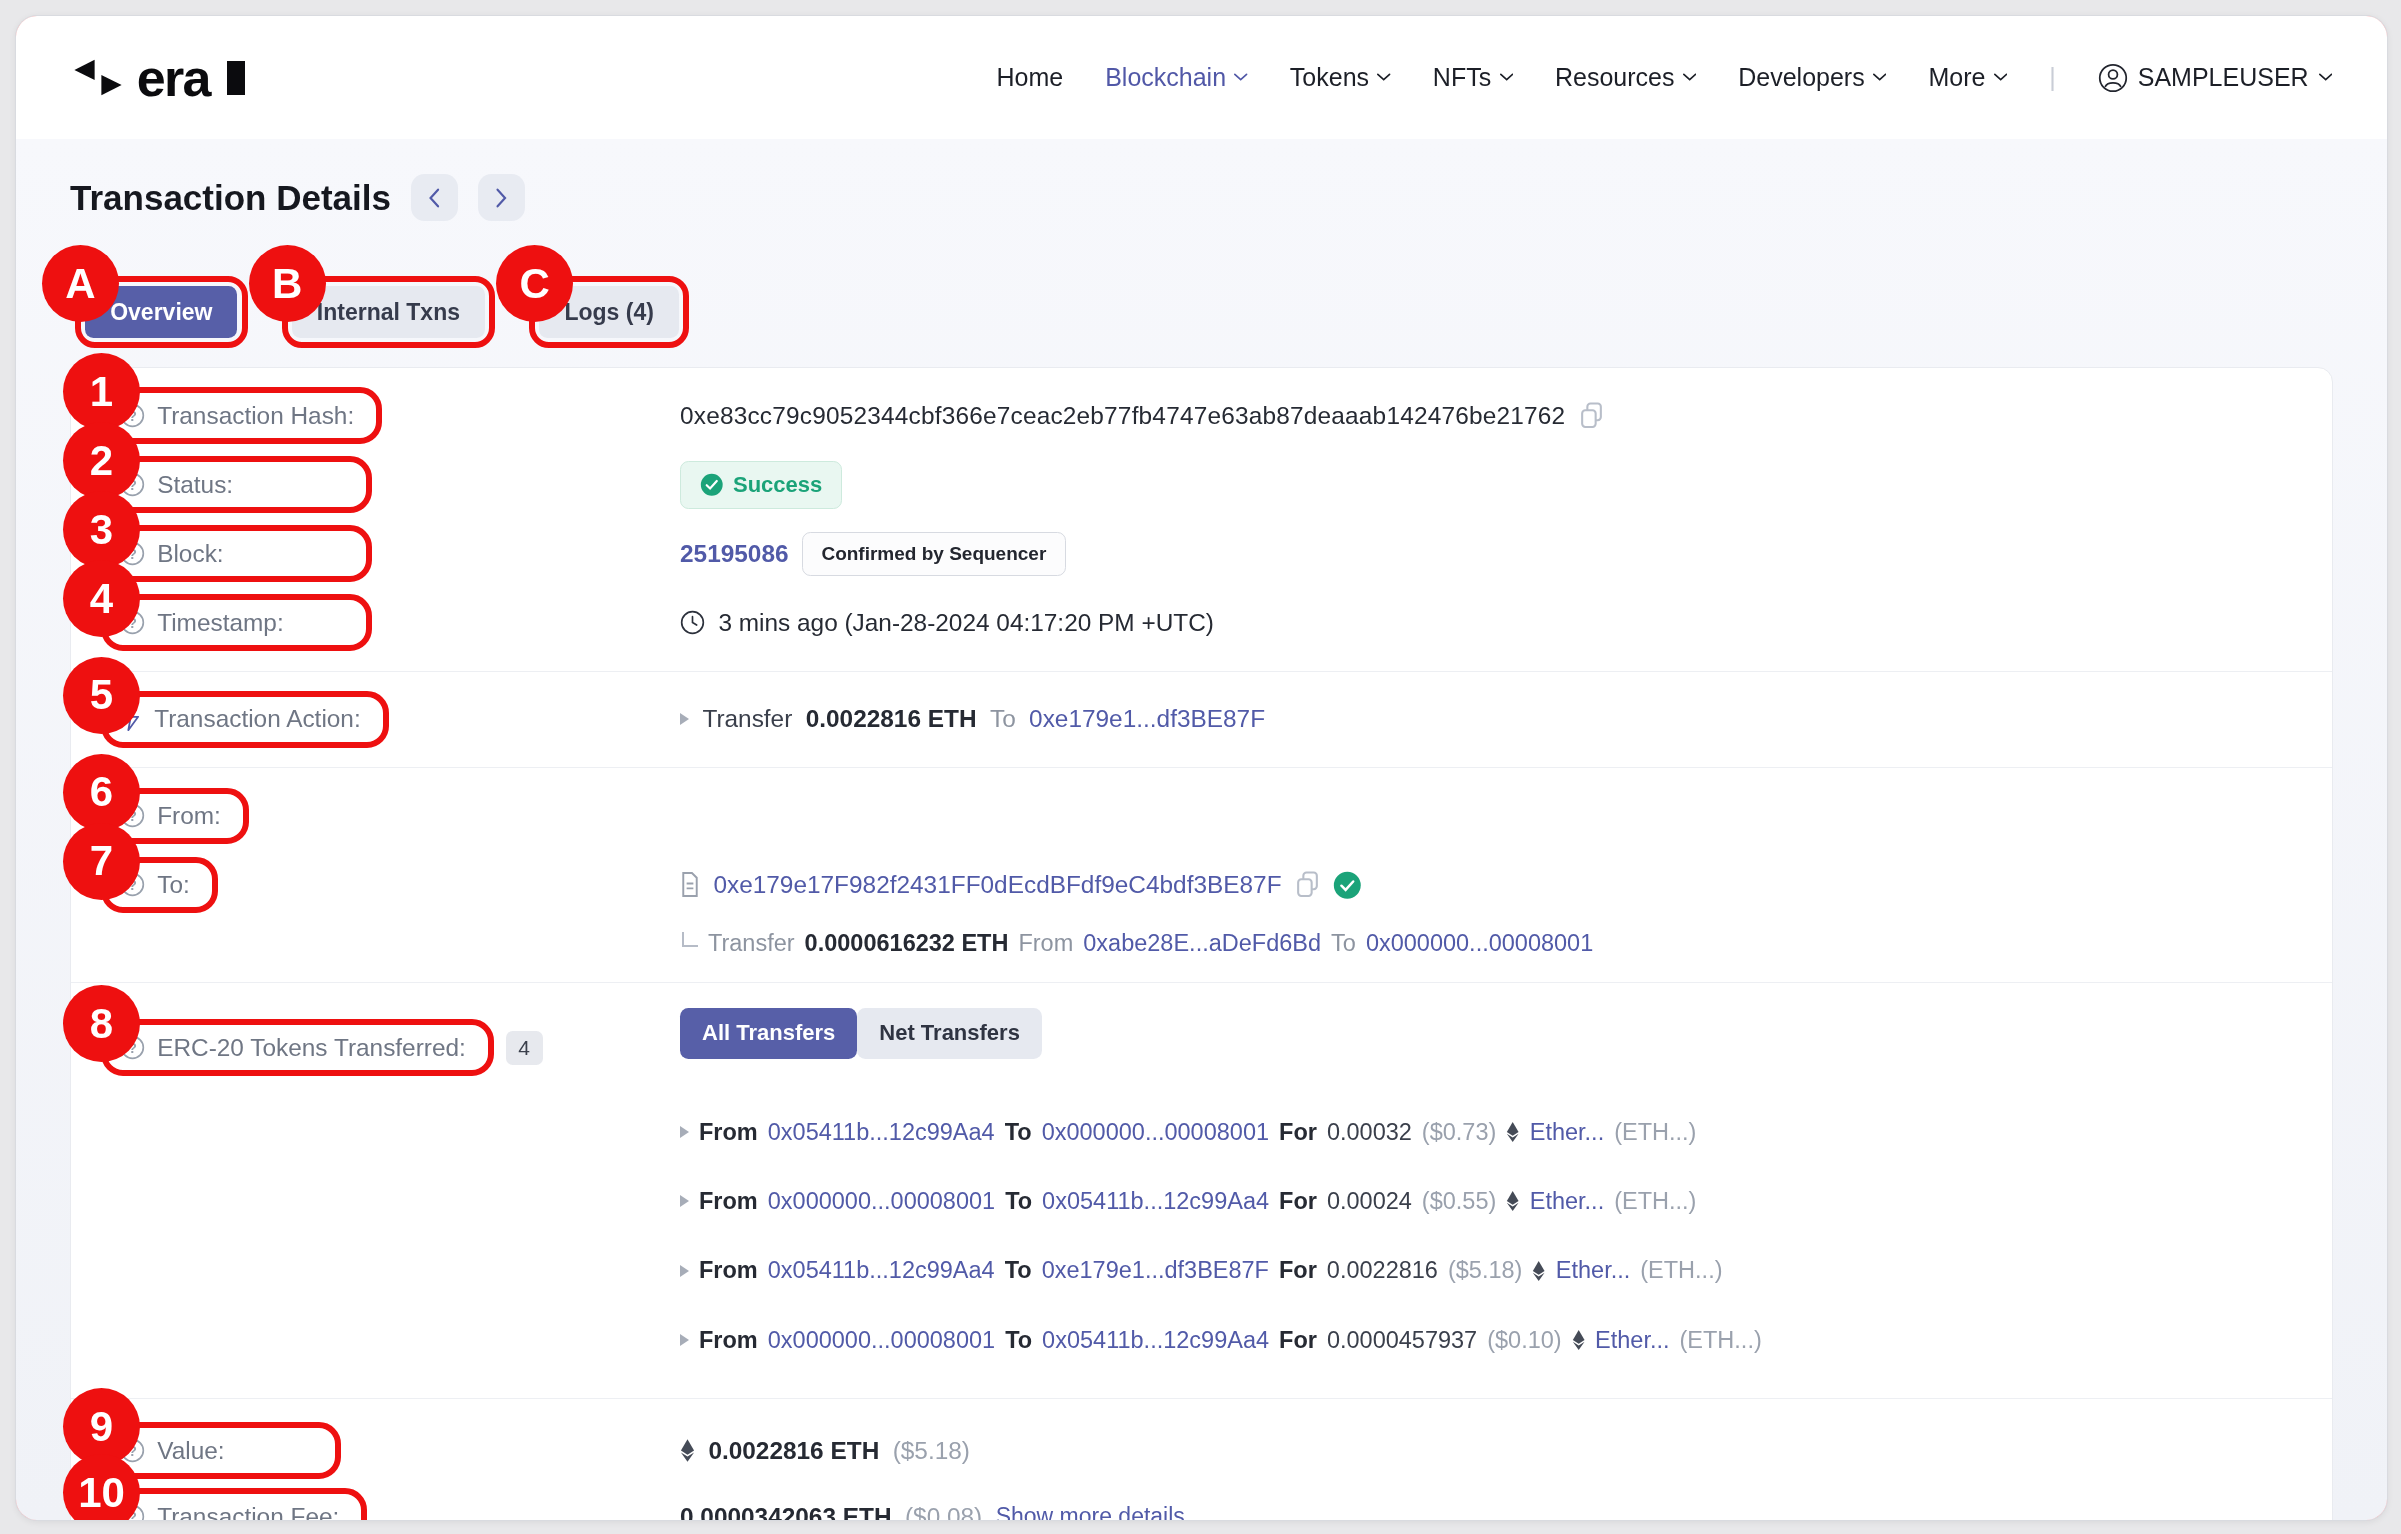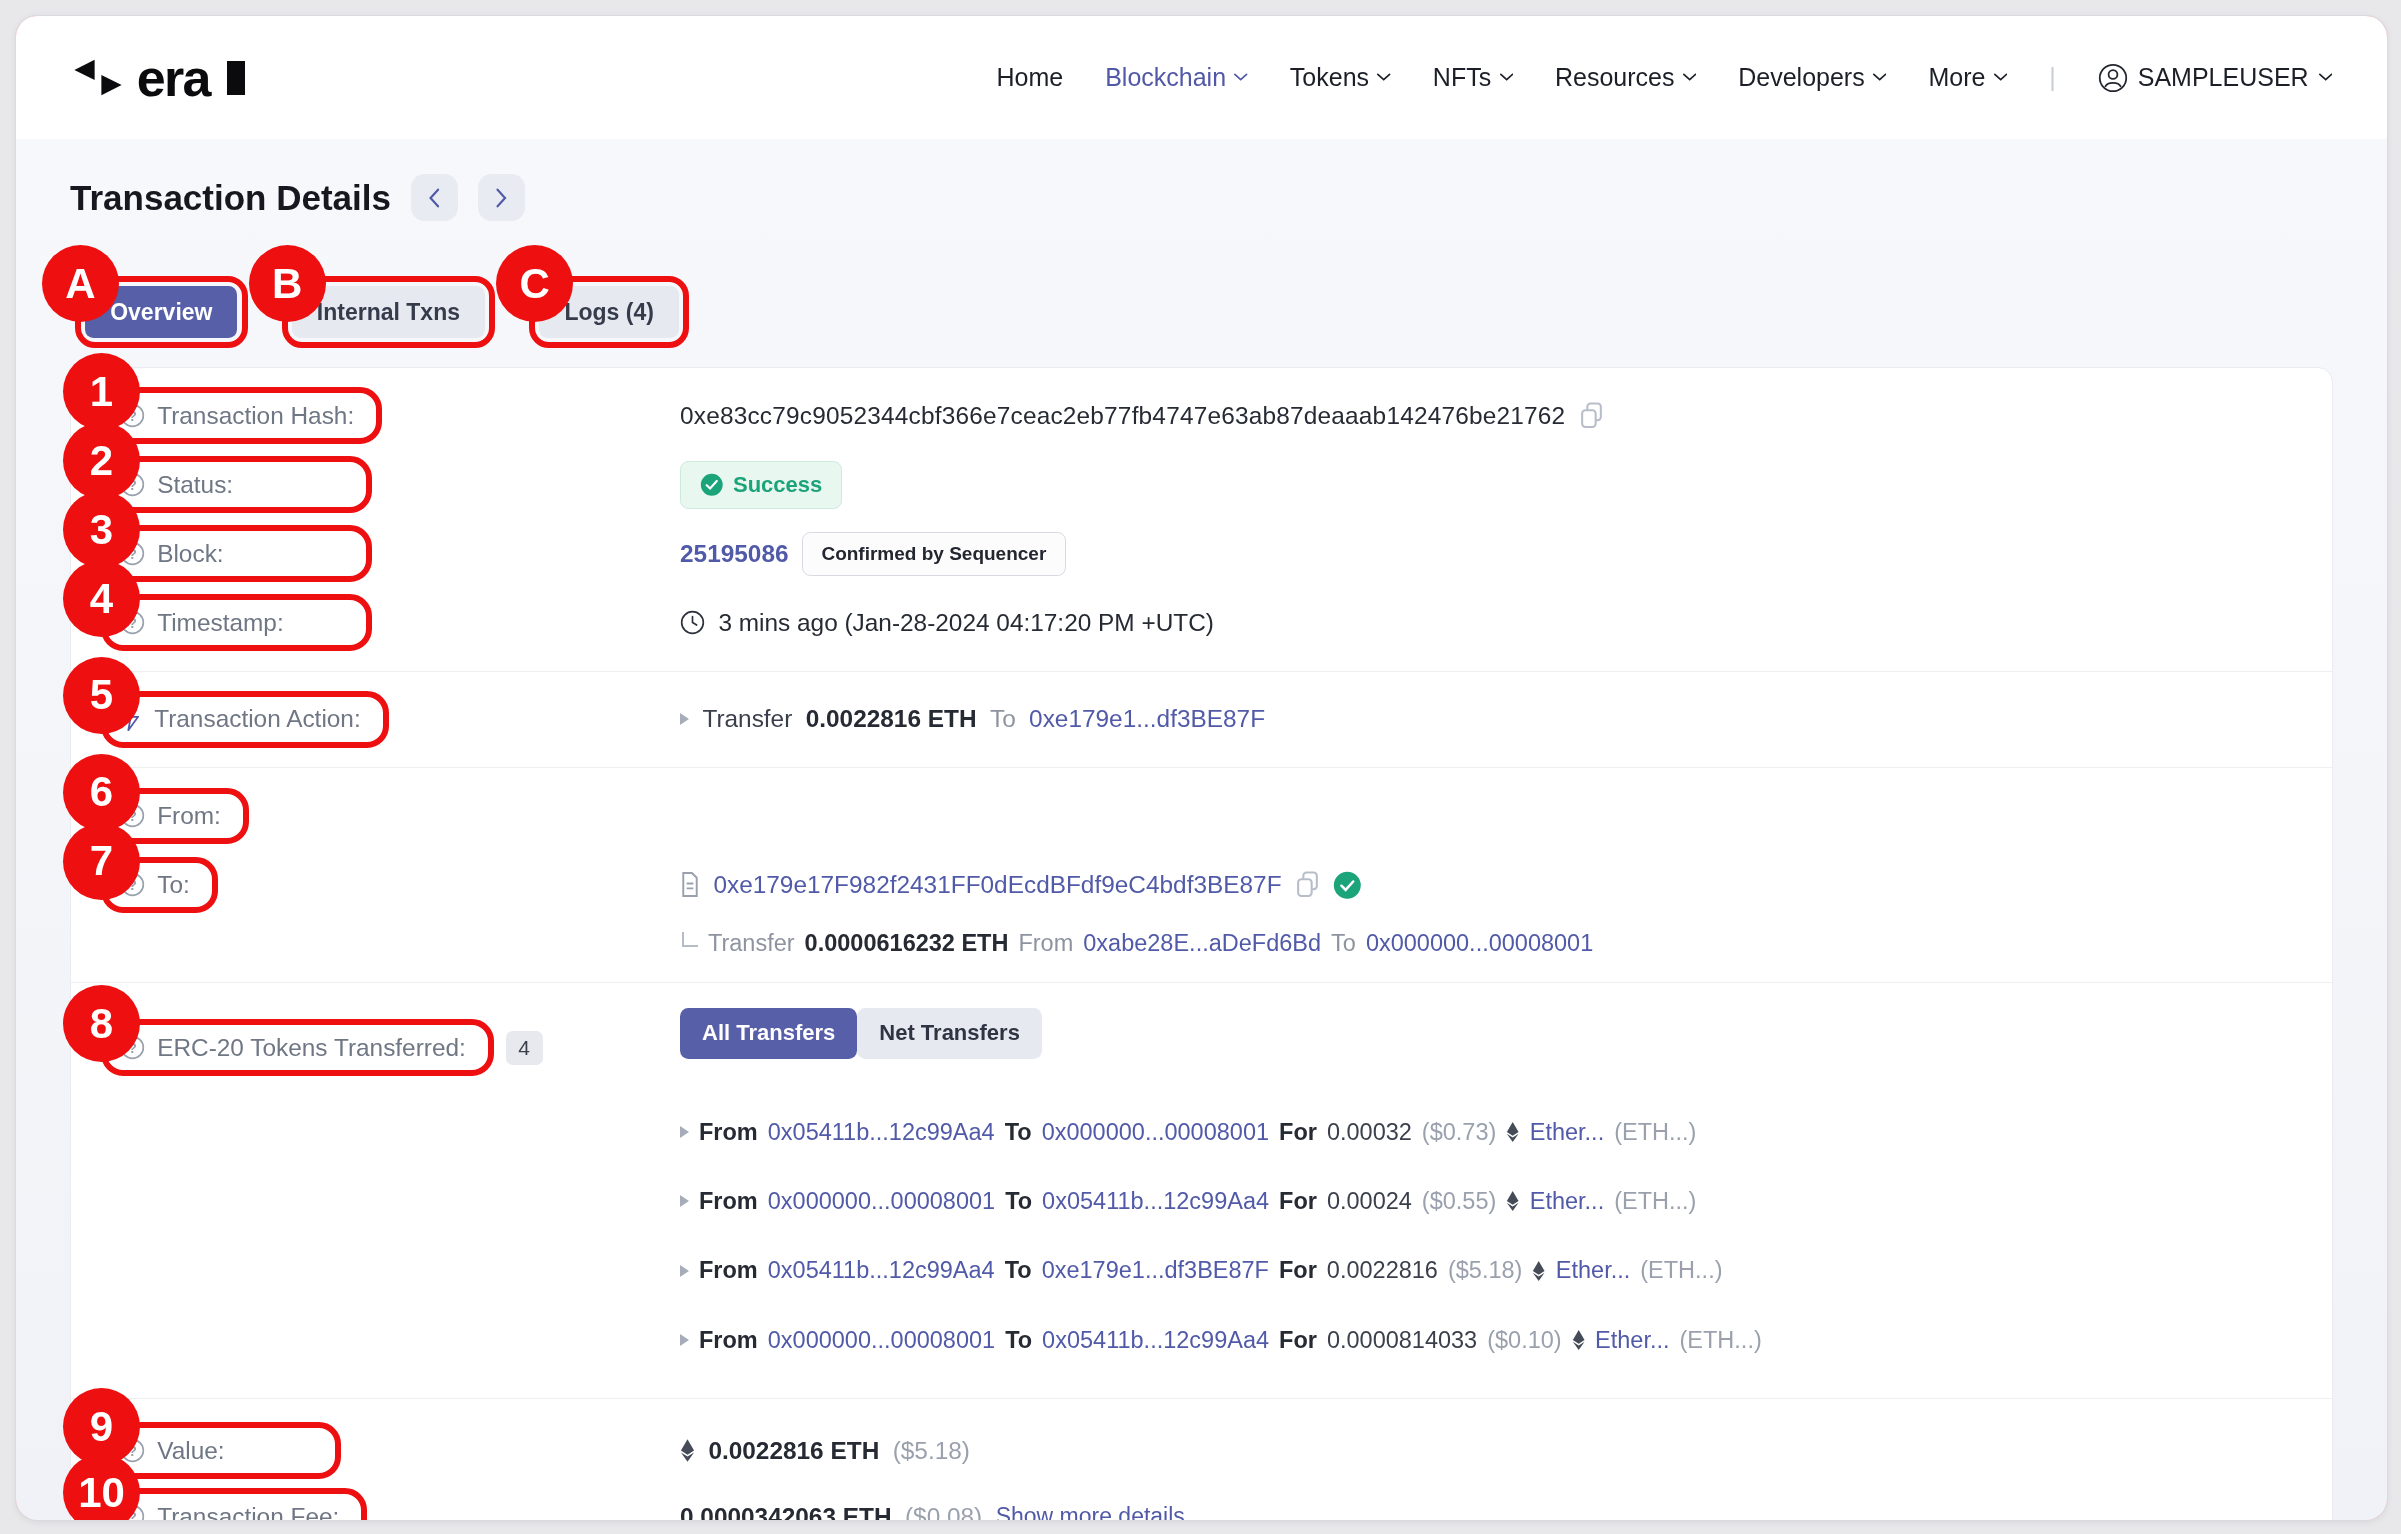--- a/index.html
+++ b/index.html
@@ -467,21 +467,21 @@
               <span class="muted">(ETH...)</span>
             </div>
 
             <div class="transfer-line">
               <span class="tri"></span>
               <span class="w-bold">From</span>
               <a class="addr">0x000000...00008001</a>
               <span class="w-bold">To</span>
               <a class="addr">0x05411b...12c99Aa4</a>
               <span class="w-bold">For</span>
-              <span class="plain">0.0000814033</span>
+              <span class="plain">0.0000457937</span>
               <span class="muted">($0.10)</span>
               <span class="icn">
                   <svg width="13.4" height="22" viewBox="0 0 16 26">
                     <path d="M8 1 L15 13 L8 17.5 L1 13 Z" fill="#454b57"></path>
                     <path d="M8 19.5 L15 15 L8 25 L1 15 Z" fill="#454b57"></path>
                   </svg>
                 </span>
               <a class="addr">Ether...</a>
               <span class="muted">(ETH...)</span>
             </div>

